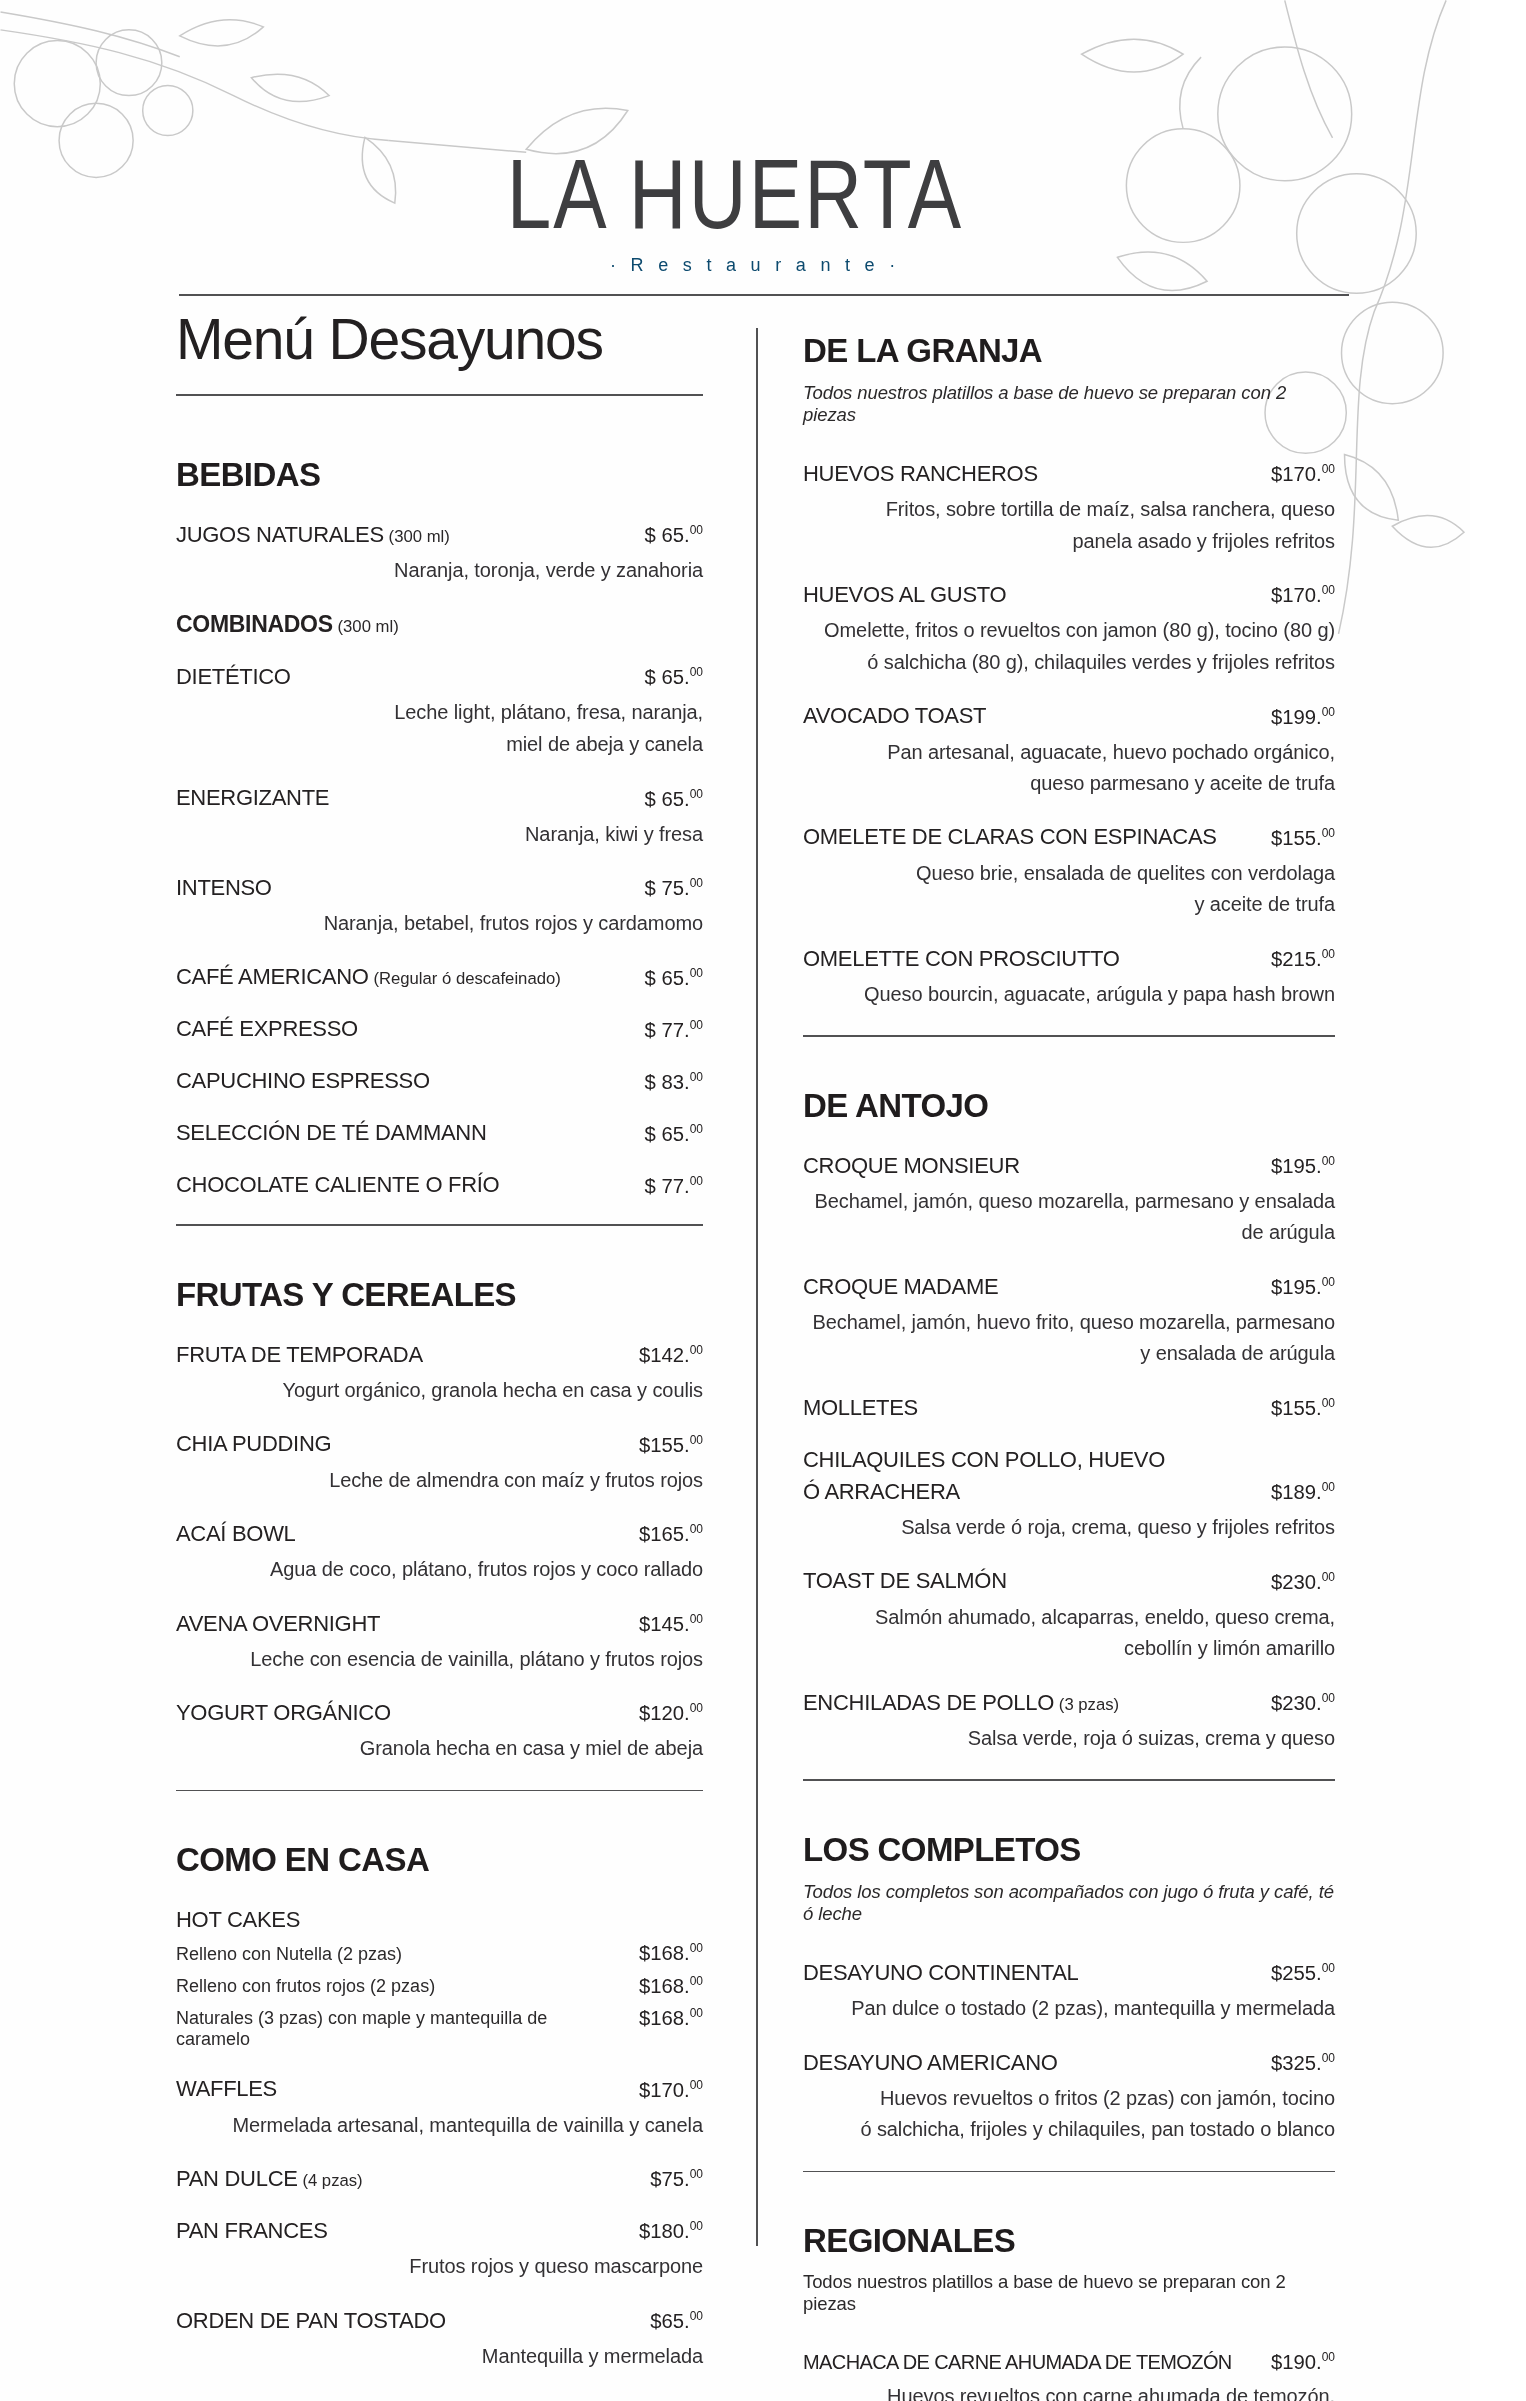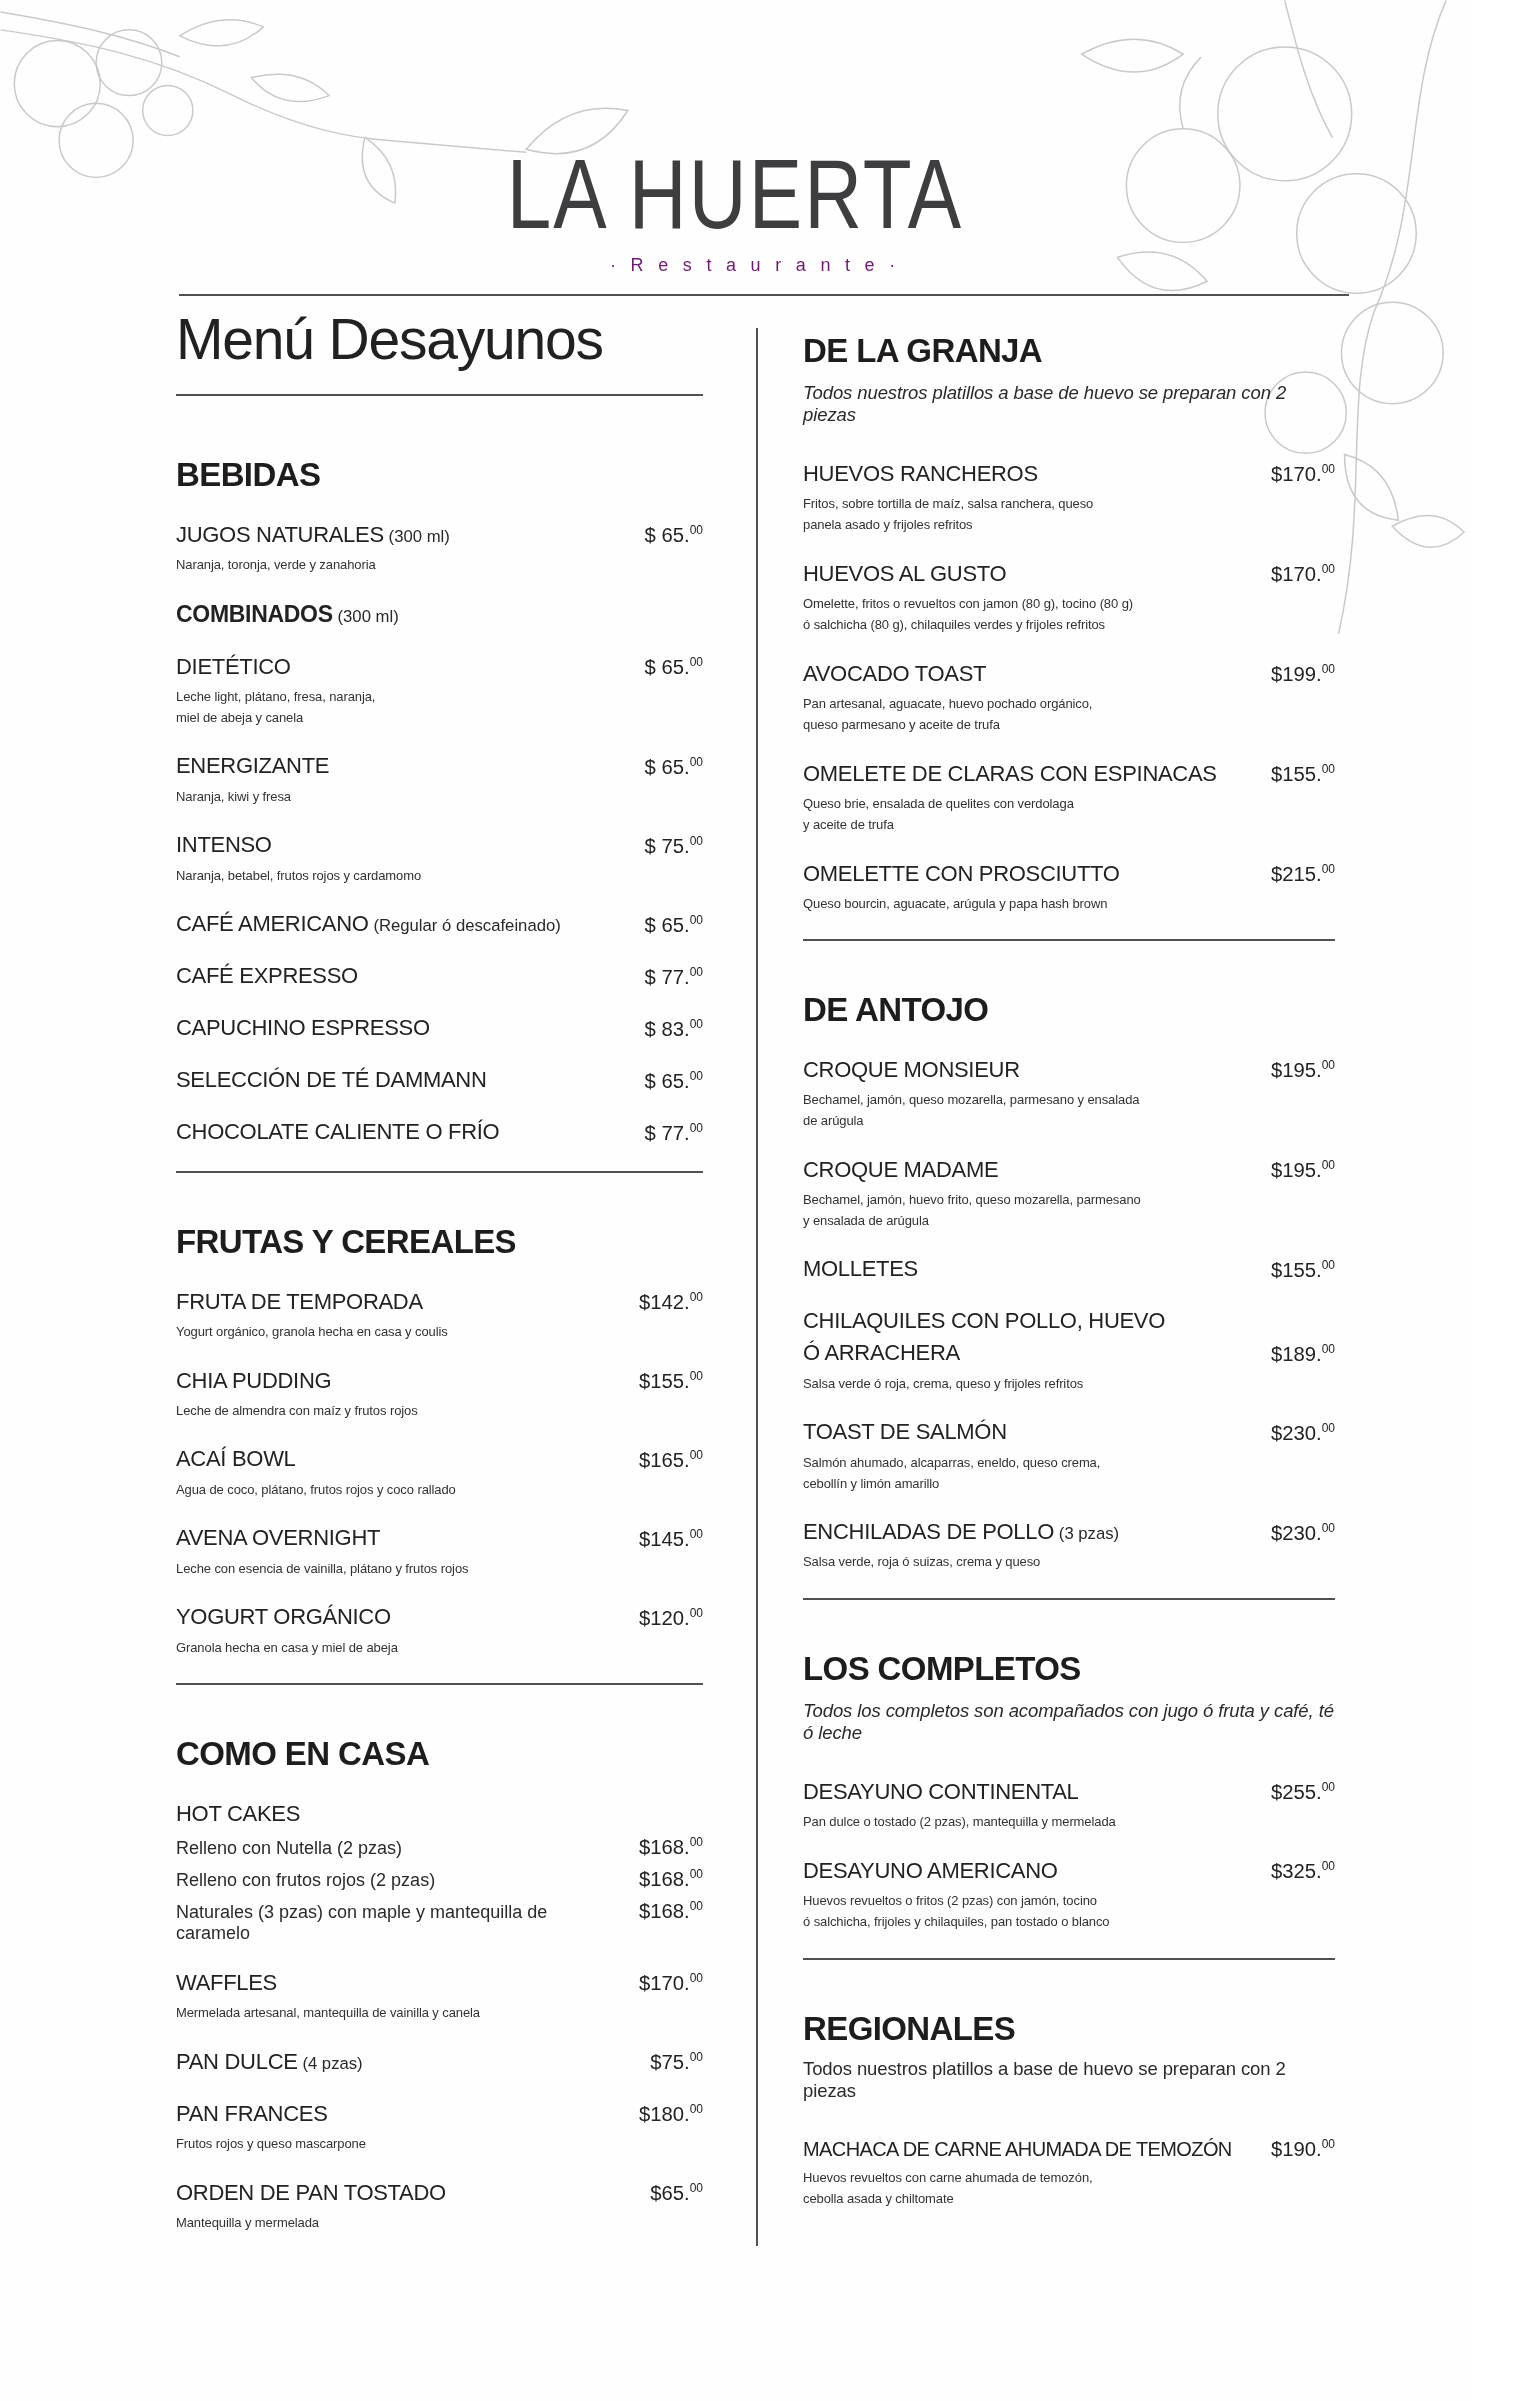--- a/index.html
+++ b/index.html
@@ -5,21 +5,21 @@
   html,body{margin:0;padding:0;background:#ffffff;}
   .page{position:relative;width:1470px;height:2401px;background:#fefefe;overflow:hidden;
         font-family:"Liberation Sans",sans-serif;color:#231f20;}
   svg.sketch{position:absolute;pointer-events:none;}
   .sketch-left{top:0;left:0;}
   .sketch-right{top:0;right:0;}
 
   .brand{position:absolute;top:148px;left:0;width:100%;text-align:center;}
   .brand-title{font-size:91px;font-weight:400;letter-spacing:2.4px;color:#3e3e40;
                transform:scaleX(.88) scaleY(1.08);transform-origin:center;line-height:1;}
-  .brand-sub{font-size:18px;letter-spacing:4.8px;color:#701a75;margin-top:15.5px;padding-left:40px;}
+  .brand-sub{font-size:18px;letter-spacing:4.8px;color:#0c4a6e;margin-top:15.5px;padding-left:40px;}
 
   .header-rule{position:absolute;top:294px;left:179px;width:1170px;height:2.4px;background:#515153;}
   .col-divider{position:absolute;top:328px;left:756px;width:1.8px;height:1918px;background:#515153;}
 
   .col{position:absolute;top:308px;}
   .col.left{left:176px;width:527px;}
   .col.right{left:803px;width:532px;top:332px;}
 
   .page-title{font-size:57px;font-weight:400;letter-spacing:-1.2px;margin:0;line-height:1.1;color:#232021;}
   .title-rule{height:2.4px;background:#515153;margin:23px 0 0;}
@@ -32,21 +32,21 @@
   .item{margin-bottom:26px;}
   .row{display:flex;justify-content:space-between;align-items:baseline;gap:15.5px;}
   .nm{flex:0 1 auto;}
   .name{font-size:22px;letter-spacing:-0.3px;color:#242122;}
   .name.bold{font-weight:700;font-size:23px;}
   .name.tight{font-size:20px;letter-spacing:-0.6px;}
   .pre-name{margin-bottom:6px;}
   .note{font-size:16.7px;margin-left:4.8px;color:#2a2728;}
   .price{flex:0 0 auto;font-size:20.3px;color:#242122;white-space:nowrap;}
   .price sup{font-size:12px;}
-  .desc{font-size:13px;color:#333134;line-height:1.52;letter-spacing:-0.1px;margin-top:7.2px;}
+  .desc{font-size:20px;color:#333134;line-height:1.52;letter-spacing:-0.1px;margin-top:7.2px;text-align:right;}
   .desc + .desc{margin-top:1.2px;}
   .variant .row{margin-top:8.4px;}
   .variant-label{font-size:18px;color:#2c2a2b;}
 
   .rule{height:1.8px;background:#515153;margin:26px 0 50px;}
 </style>
 </head>
 <body>
 
 <div class="page">

